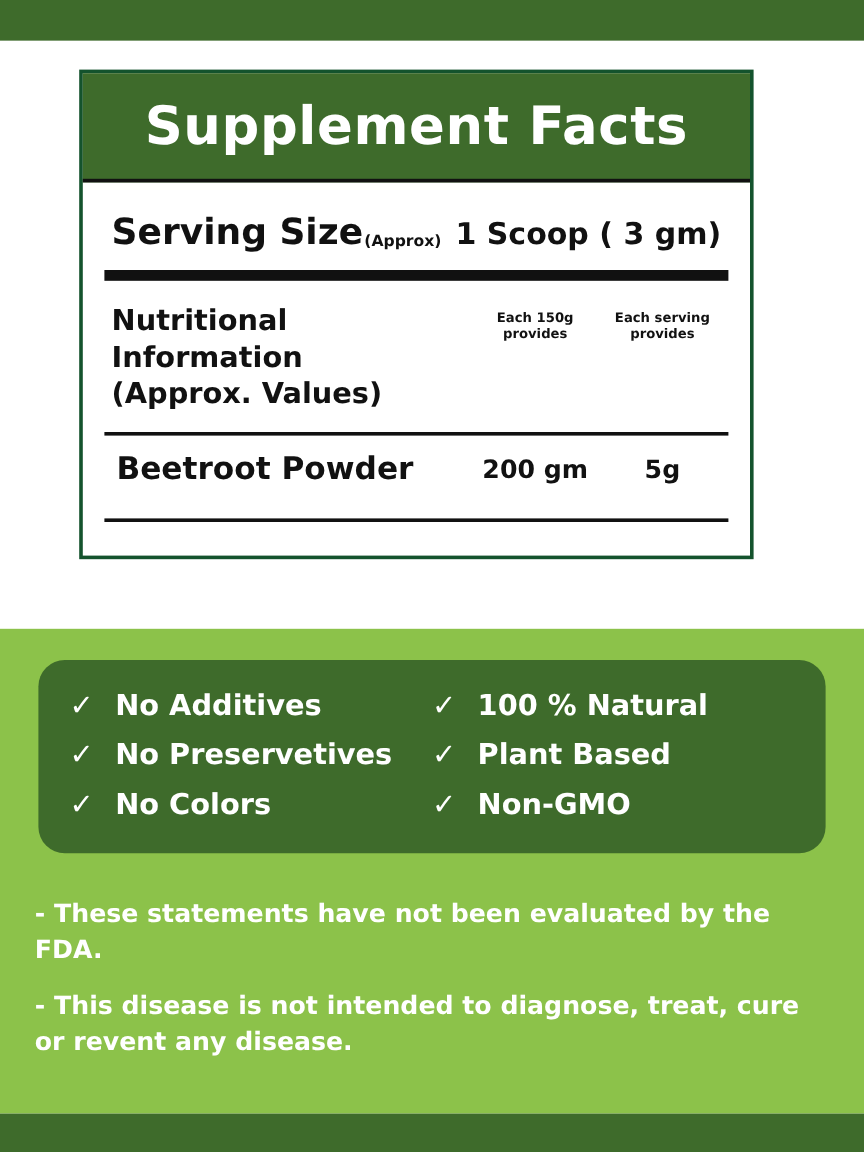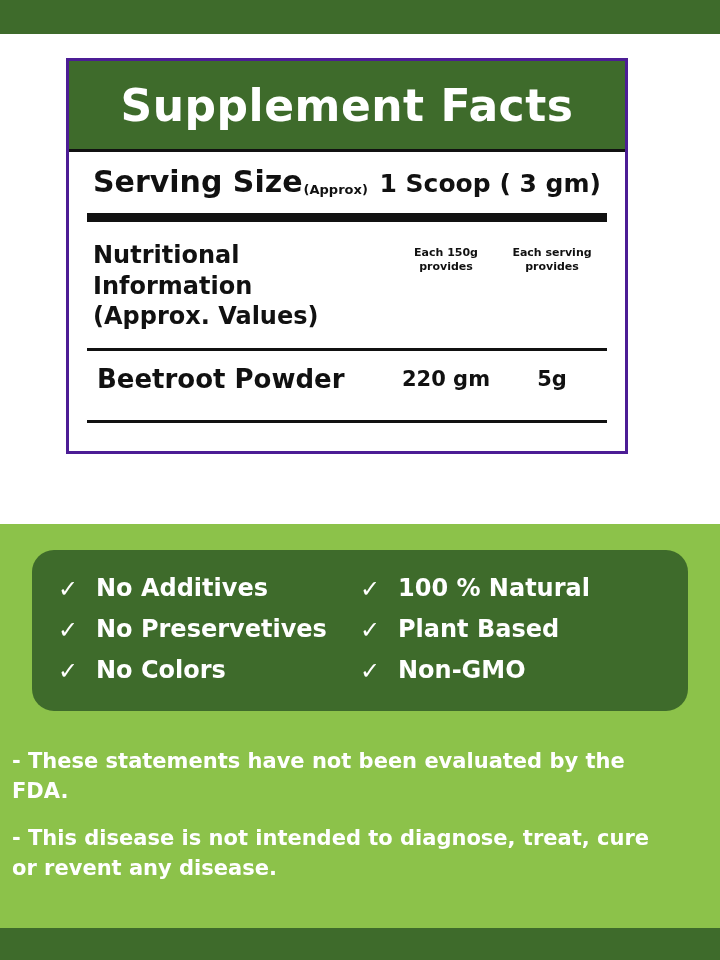--- a/index.html
+++ b/index.html
@@ -39,21 +39,21 @@
     position: absolute;
     left: 0; top: 34px;
     width: 720px; height: 490px;
     background: #ffffff;
   }
 
   .facts-panel {
     position: absolute;
     left: 66px; top: 24px;
     width: 562px;
-    border: 3px solid #4c1d95;
+    border: 3px solid #14532d;
     background: #ffffff;
     box-sizing: border-box;
   }
   .facts-header {
     background: #3e6b2b;
     height: 88px;
     display: flex;
     align-items: center;
     justify-content: center;
     border-bottom: 3px solid #111111;
@@ -62,21 +62,21 @@
     color: #ffffff;
     font-family: "DejaVu Sans", sans-serif;
     font-size: 44px;
     font-weight: bold;
     letter-spacing: 0.5px;
   }
 
   .serving-row {
     display: flex;
     align-items: baseline;
-    padding: 12px 20px 10px 24px;
+    padding: 24px 20px 10px 24px;
   }
   .serving-label {
     font-size: 30px;
     font-weight: bold;
     color: #111111;
     font-family: "DejaVu Sans", sans-serif;
   }
   .serving-approx {
     font-size: 13px;
     font-weight: bold;
@@ -188,21 +188,21 @@
   .claim-text {
     color: #ffffff;
     font-size: 24px;
     font-weight: bold;
     font-family: "DejaVu Sans", sans-serif;
     line-height: 1.38;
   }
 
   .disclaimers {
     position: absolute;
-    left: 12px;
+    left: 29px;
     top: 222px;
     width: 664px;
   }
   .disclaimer {
     color: #ffffff;
     font-size: 21px;
     font-weight: bold;
     line-height: 1.45;
     font-family: "DejaVu Sans", sans-serif;
     margin-bottom: 16px;
@@ -242,21 +242,21 @@
         <div class="nutri-col">
           <div>Each serving</div>
           <div>provides</div>
         </div>
       </div>
 
       <div class="rule-thin"></div>
 
       <div class="item-row">
         <div class="item-name">Beetroot Powder</div>
-        <div class="item-col">220 gm</div>
+        <div class="item-col">200 gm</div>
         <div class="item-col">5g</div>
       </div>
 
       <div class="rule-thin"></div>
       <div class="bottom-pad"></div>
 
     </div>
   </div>
 
   <div class="claims-section">

